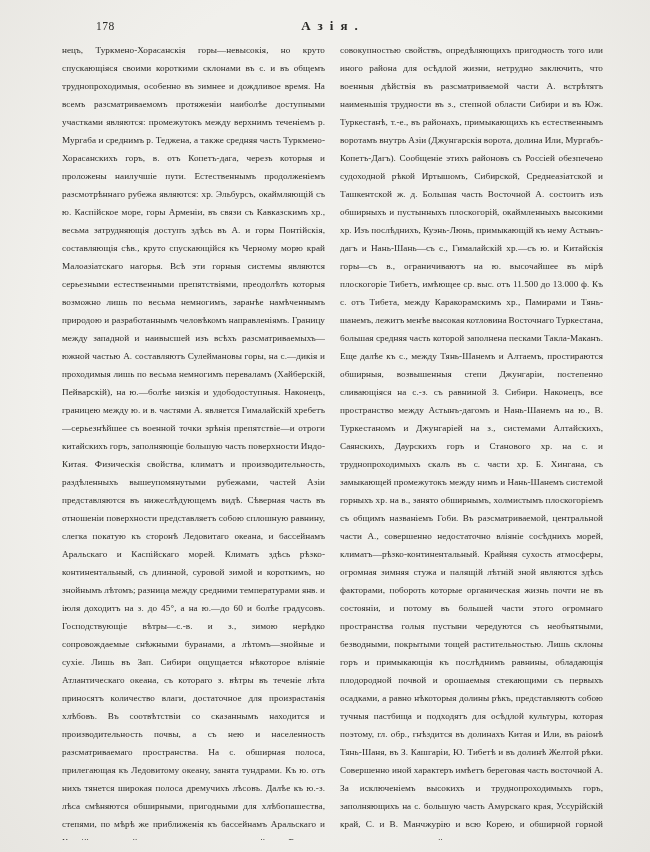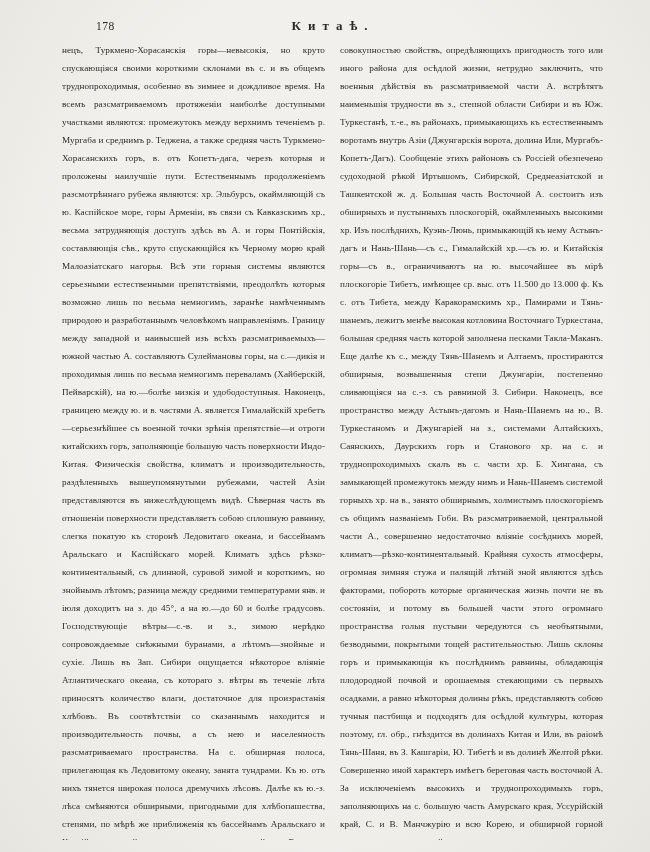--- a/index.html
+++ b/index.html
@@ -69,21 +69,21 @@
     -webkit-hyphens: auto;
   }
 </style>
 </head>
 <body>
 
 <div class="scan-page">
 
   <div class="header-row">
     <span class="page-number">178</span>
-    <span class="page-title">Китаѣ.</span>
+    <span class="page-title">Азія.</span>
   </div>
 
   <div class="columns">
     <div class="text-col">нецъ, Туркмено-Хорасанскія горы—невысокія, но круто спускающіяся своими короткими склонами въ с. и въ общемъ труднопроходимыя, особенно въ зимнее и дождливое время. На всемъ разсматриваемомъ протяженіи наиболѣе доступными участками являются: промежутокъ между верхнимъ теченіемъ р. Мургаба и среднимъ р. Теджена, а также средняя часть Туркмено-Хорасанскихъ горъ, в. отъ Копетъ-дага, черезъ которыя и проложены наилучшіе пути. Естественнымъ продолженіемъ разсмотрѣннаго рубежа являются: хр. Эльбурсъ, окаймляющій съ ю. Каспійское море, горы Арменіи, въ связи съ Кавказскимъ хр., весьма затрудняющія доступъ здѣсь въ А. и горы Понтійскія, составляющія сѣв., круто спускающійся къ Черному морю край Малоазіатскаго нагорья. Всѣ эти горныя системы являются серьезными естественными препятствіями, преодолѣть которыя возможно лишь по весьма немногимъ, заранѣе намѣченнымъ природою и разработаннымъ человѣкомъ направленіямъ. Границу между западной и наивысшей изъ всѣхъ разсматриваемыхъ—южной частью А. составляютъ Сулеймановы горы, на с.—дикія и проходимыя лишь по весьма немногимъ переваламъ (Хайберскій, Пейварскій), на ю.—болѣе низкія и удободоступныя. Наконецъ, границею между ю. и в. частями А. является Гималайскій хребетъ—серьезнѣйшее съ военной точки зрѣнія препятствіе—и отроги китайскихъ горъ, заполняющіе большую часть поверхности Индо-Китая. Физическія свойства, климатъ и производительность, раздѣленныхъ вышеупомянутыми рубежами, частей Азіи представляются въ нижеслѣдующемъ видѣ. Сѣверная часть въ отношеніи поверхности представляетъ собою сплошную равнину, слегка покатую къ сторонѣ Ледовитаго океана, и бассейнамъ Аральскаго и Каспійскаго морей. Климатъ здѣсь рѣзко-континентальный, съ длинной, суровой зимой и короткимъ, но знойнымъ лѣтомъ; разница между средними температурами янв. и іюля доходитъ на з. до 45°, а на ю.—до 60 и болѣе градусовъ. Господствующіе вѣтры—с.-в. и з., зимою нерѣдко сопровождаемые снѣжными буранами, а лѣтомъ—знойные и сухіе. Лишь въ Зап. Сибири ощущается нѣкоторое вліяніе Атлантическаго океана, съ котораго з. вѣтры въ теченіе лѣта приносятъ количество влаги, достаточное для произрастанія хлѣбовъ. Въ соотвѣтствіи со сказаннымъ находится и производительность почвы, а съ нею и населенность разсматриваемаго пространства. На с. обширная полоса, прилегающая къ Ледовитому океану, занята тундрами. Къ ю. отъ нихъ тянется широкая полоса дремучихъ лѣсовъ. Далѣе къ ю.-з. лѣса смѣняются обширными, пригодными для хлѣбопашества, степями, по мѣрѣ же приближенія къ бассейнамъ Аральскаго и Каспійскаго морей, однако, утрачиваютъ это свойство. Вся ю.-з. часть, за исключеніемъ лишь весьма плодоносныхъ полосъ, лежащихъ у подошвы горъ и прилегающихъ къ проточнымъ водамъ, занята обширными безплодными степями съ тощей растительностью, пригодными лишь для скотоводства, частью же сыпучими песками, лишенными всякой органической жизни. Добавивъ къ сказанному, что густота населенія, а слѣд., и жизненныя средства, имѣющіяся здѣсь, въ полномъ соотвѣтствіи съ</div>
     <div class="text-col">совокупностью свойствъ, опредѣляющихъ пригодность того или иного района для осѣдлой жизни, нетрудно заключить, что военныя дѣйствія въ разсматриваемой части А. встрѣтятъ наименьшія трудности въ з., степной области Сибири и въ Юж. Туркестанѣ, т.-е., въ районахъ, примыкающихъ къ естественнымъ воротамъ внутрь Азіи (Джунгарскія ворота, долина Или, Мургабъ-Копетъ-Дагъ). Сообщеніе этихъ районовъ съ Россіей обезпечено судоходной рѣкой Иртышомъ, Сибирской, Среднеазіатской и Ташкентской ж. д. Большая часть Восточной А. состоитъ изъ обширныхъ и пустынныхъ плоскогорій, окаймленныхъ высокими хр. Изъ послѣднихъ, Куэнь-Люнь, примыкающій къ нему Астынъ-дагъ и Нань-Шань—съ с., Гималайскій хр.—съ ю. и Китайскія горы—съ в., ограничиваютъ на ю. высочайшее въ мірѣ плоскогоріе Тибетъ, имѣющее ср. выс. отъ 11.500 до 13.000 ф. Къ с. отъ Тибета, между Каракорамскимъ хр., Памирами и Тянь-шанемъ, лежитъ менѣе высокая котловина Восточнаго Туркестана, большая средняя часть которой заполнена песками Такла-Маканъ. Еще далѣе къ с., между Тянь-Шанемъ и Алтаемъ, простираются обширныя, возвышенныя степи Джунгаріи, постепенно сливающіяся на с.-з. съ равниной З. Сибири. Наконецъ, все пространство между Астынъ-дагомъ и Нань-Шанемъ на ю., В. Туркестаномъ и Джунгаріей на з., системами Алтайскихъ, Саянскихъ, Даурскихъ горъ и Станового хр. на с. и труднопроходимыхъ скалъ въ с. части хр. Б. Хингана, съ замыкающей промежутокъ между нимъ и Нань-Шанемъ системой горныхъ хр. на в., занято обширнымъ, холмистымъ плоскогоріемъ съ общимъ названіемъ Гоби. Въ разсматриваемой, центральной части А., совершенно недостаточно вліяніе сосѣднихъ морей, климатъ—рѣзко-континентальный. Крайняя сухость атмосферы, огромная зимняя стужа и палящій лѣтній зной являются здѣсь факторами, побороть которые органическая жизнь почти не въ состояніи, и потому въ большей части этого огромнаго пространства голыя пустыни чередуются съ необъятными, безводными, покрытыми тощей растительностью. Лишь склоны горъ и примыкающія къ послѣднимъ равнины, обладающія плодородной почвой и орошаемыя стекающими съ первыхъ осадками, а равно нѣкоторыя долины рѣкъ, представляютъ собою тучныя пастбища и подходятъ для осѣдлой культуры, которая поэтому, гл. обр., гнѣздится въ долинахъ Китая и Или, въ раіонѣ Тянь-Шаня, въ З. Кашгаріи, Ю. Тибетѣ и въ долинѣ Желтой рѣки. Совершенно иной характеръ имѣетъ береговая часть восточной А. За исключеніемъ высокихъ и труднопроходимыхъ горъ, заполняющихъ на с. большую часть Амурскаго края, Уссурійскій край, С. и В. Манчжурію и всю Корею, и обширной горной системы, покрывающей своими хр. значительную часть собственно Китая и Индо-Китая, все остальное пространство обладаетъ всѣми условіями, благопріятствующими самому широкому развитію осѣдлой человѣческой культуры. Благопріятный климатъ, — континентальный лишь на крайнемъ с., умѣренный на обращенныхъ къ морю склонахъ береговыхъ горъ въ Ю. Манчжуріи и въ С. Китаѣ, субтропическій въ Ю. Китаѣ и тропическій на ю.-з. побе-</div>
   </div>
 
 </div>
 
 </body></html>

